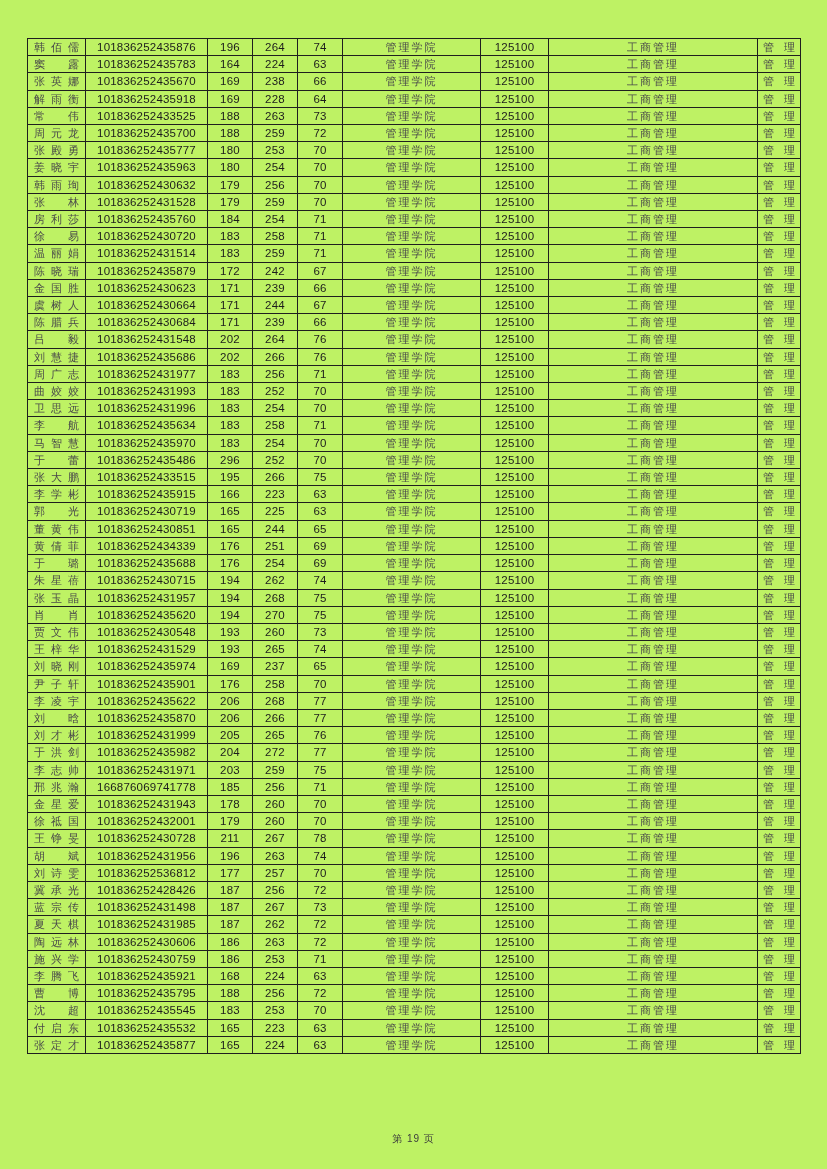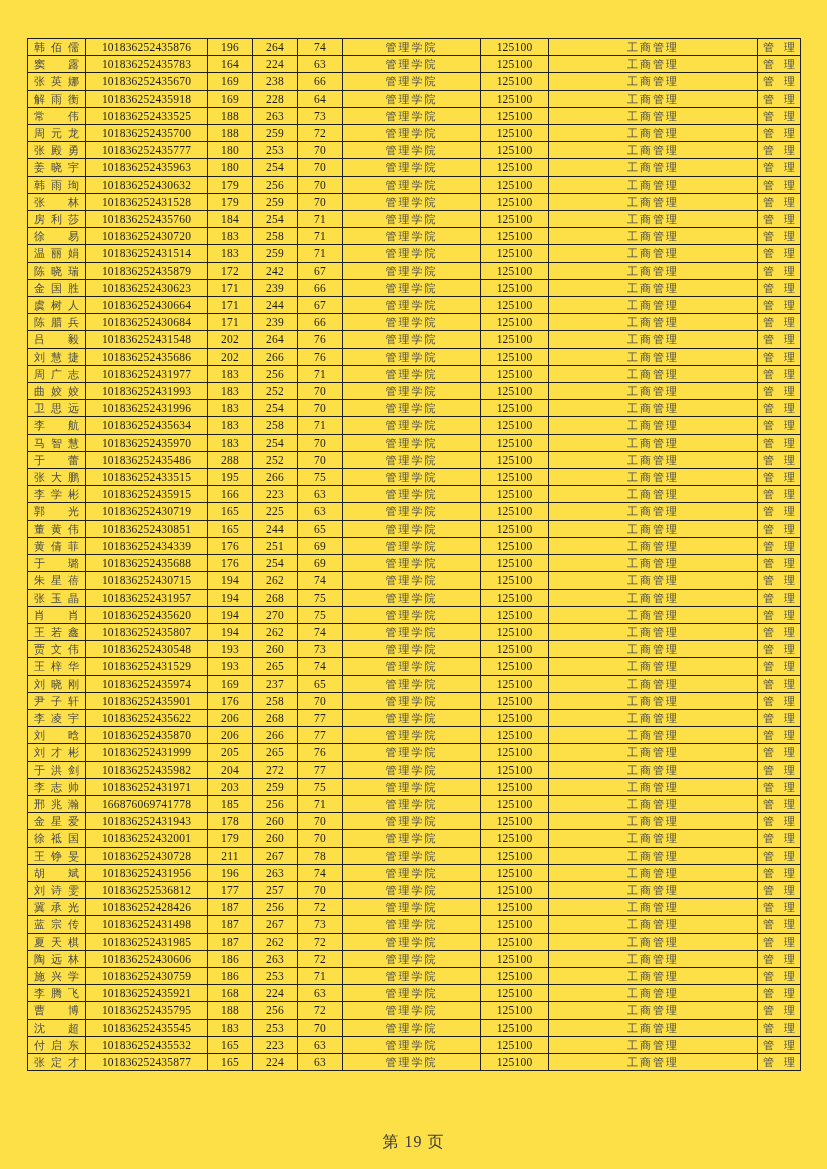--- a/index.html
+++ b/index.html
@@ -11,22 +11,21 @@
     position: relative;
     width: 827px;
     height: 1169px;
     font-family: "Liberation Sans", sans-serif;
     overflow: hidden;
   }
   .sheet {
     position: absolute;
     left: 0; top: 0;
     width: 827px; height: 1169px;
-    background: #fde047;
-    font-family: Liberation Serif, serif;
+    background: #bef264;
   }
   table.results {
     position: absolute;
     left: 27px;
     top: 38px;
     width: 773px;
     border-collapse: collapse;
     table-layout: fixed;
   }
   table.results td {
@@ -66,21 +65,21 @@
     text-align: justify;
     text-align-last: justify;
     padding: 0 5px;
   }
   .footer {
     position: absolute;
     left: 0;
     top: 1132px;
     width: 827px;
     text-align: center;
-    font-size: 16px;
+    font-size: 10px;
     color: #3c3c3c;
     letter-spacing: 1px;
   }
 </style>
 </head>
 <body>
 
 <div class="sheet">
 
   <table class="results">
@@ -356,21 +355,21 @@
           <td class="c3">254</td>
           <td class="c4">70</td>
           <td class="c5">管理学院</td>
           <td class="c6">125100</td>
           <td class="c7">工商管理</td>
           <td class="c8">管理</td>
         </tr>
         <tr>
           <td class="c0">于蕾</td>
           <td class="c1">101836252435486</td>
-          <td class="c2">288</td>
+          <td class="c2">296</td>
           <td class="c3">252</td>
           <td class="c4">70</td>
           <td class="c5">管理学院</td>
           <td class="c6">125100</td>
           <td class="c7">工商管理</td>
           <td class="c8">管理</td>
         </tr>
         <tr>
           <td class="c0">张大鹏</td>
           <td class="c1">101836252433515</td>
@@ -458,31 +457,20 @@
           <td class="c6">125100</td>
           <td class="c7">工商管理</td>
           <td class="c8">管理</td>
         </tr>
         <tr>
           <td class="c0">肖肖</td>
           <td class="c1">101836252435620</td>
           <td class="c2">194</td>
           <td class="c3">270</td>
           <td class="c4">75</td>
-          <td class="c5">管理学院</td>
-          <td class="c6">125100</td>
-          <td class="c7">工商管理</td>
-          <td class="c8">管理</td>
-        </tr>
-        <tr>
-          <td class="c0">王若鑫</td>
-          <td class="c1">101836252435807</td>
-          <td class="c2">194</td>
-          <td class="c3">262</td>
-          <td class="c4">74</td>
           <td class="c5">管理学院</td>
           <td class="c6">125100</td>
           <td class="c7">工商管理</td>
           <td class="c8">管理</td>
         </tr>
         <tr>
           <td class="c0">贾文伟</td>
           <td class="c1">101836252430548</td>
           <td class="c2">193</td>
           <td class="c3">260</td>

